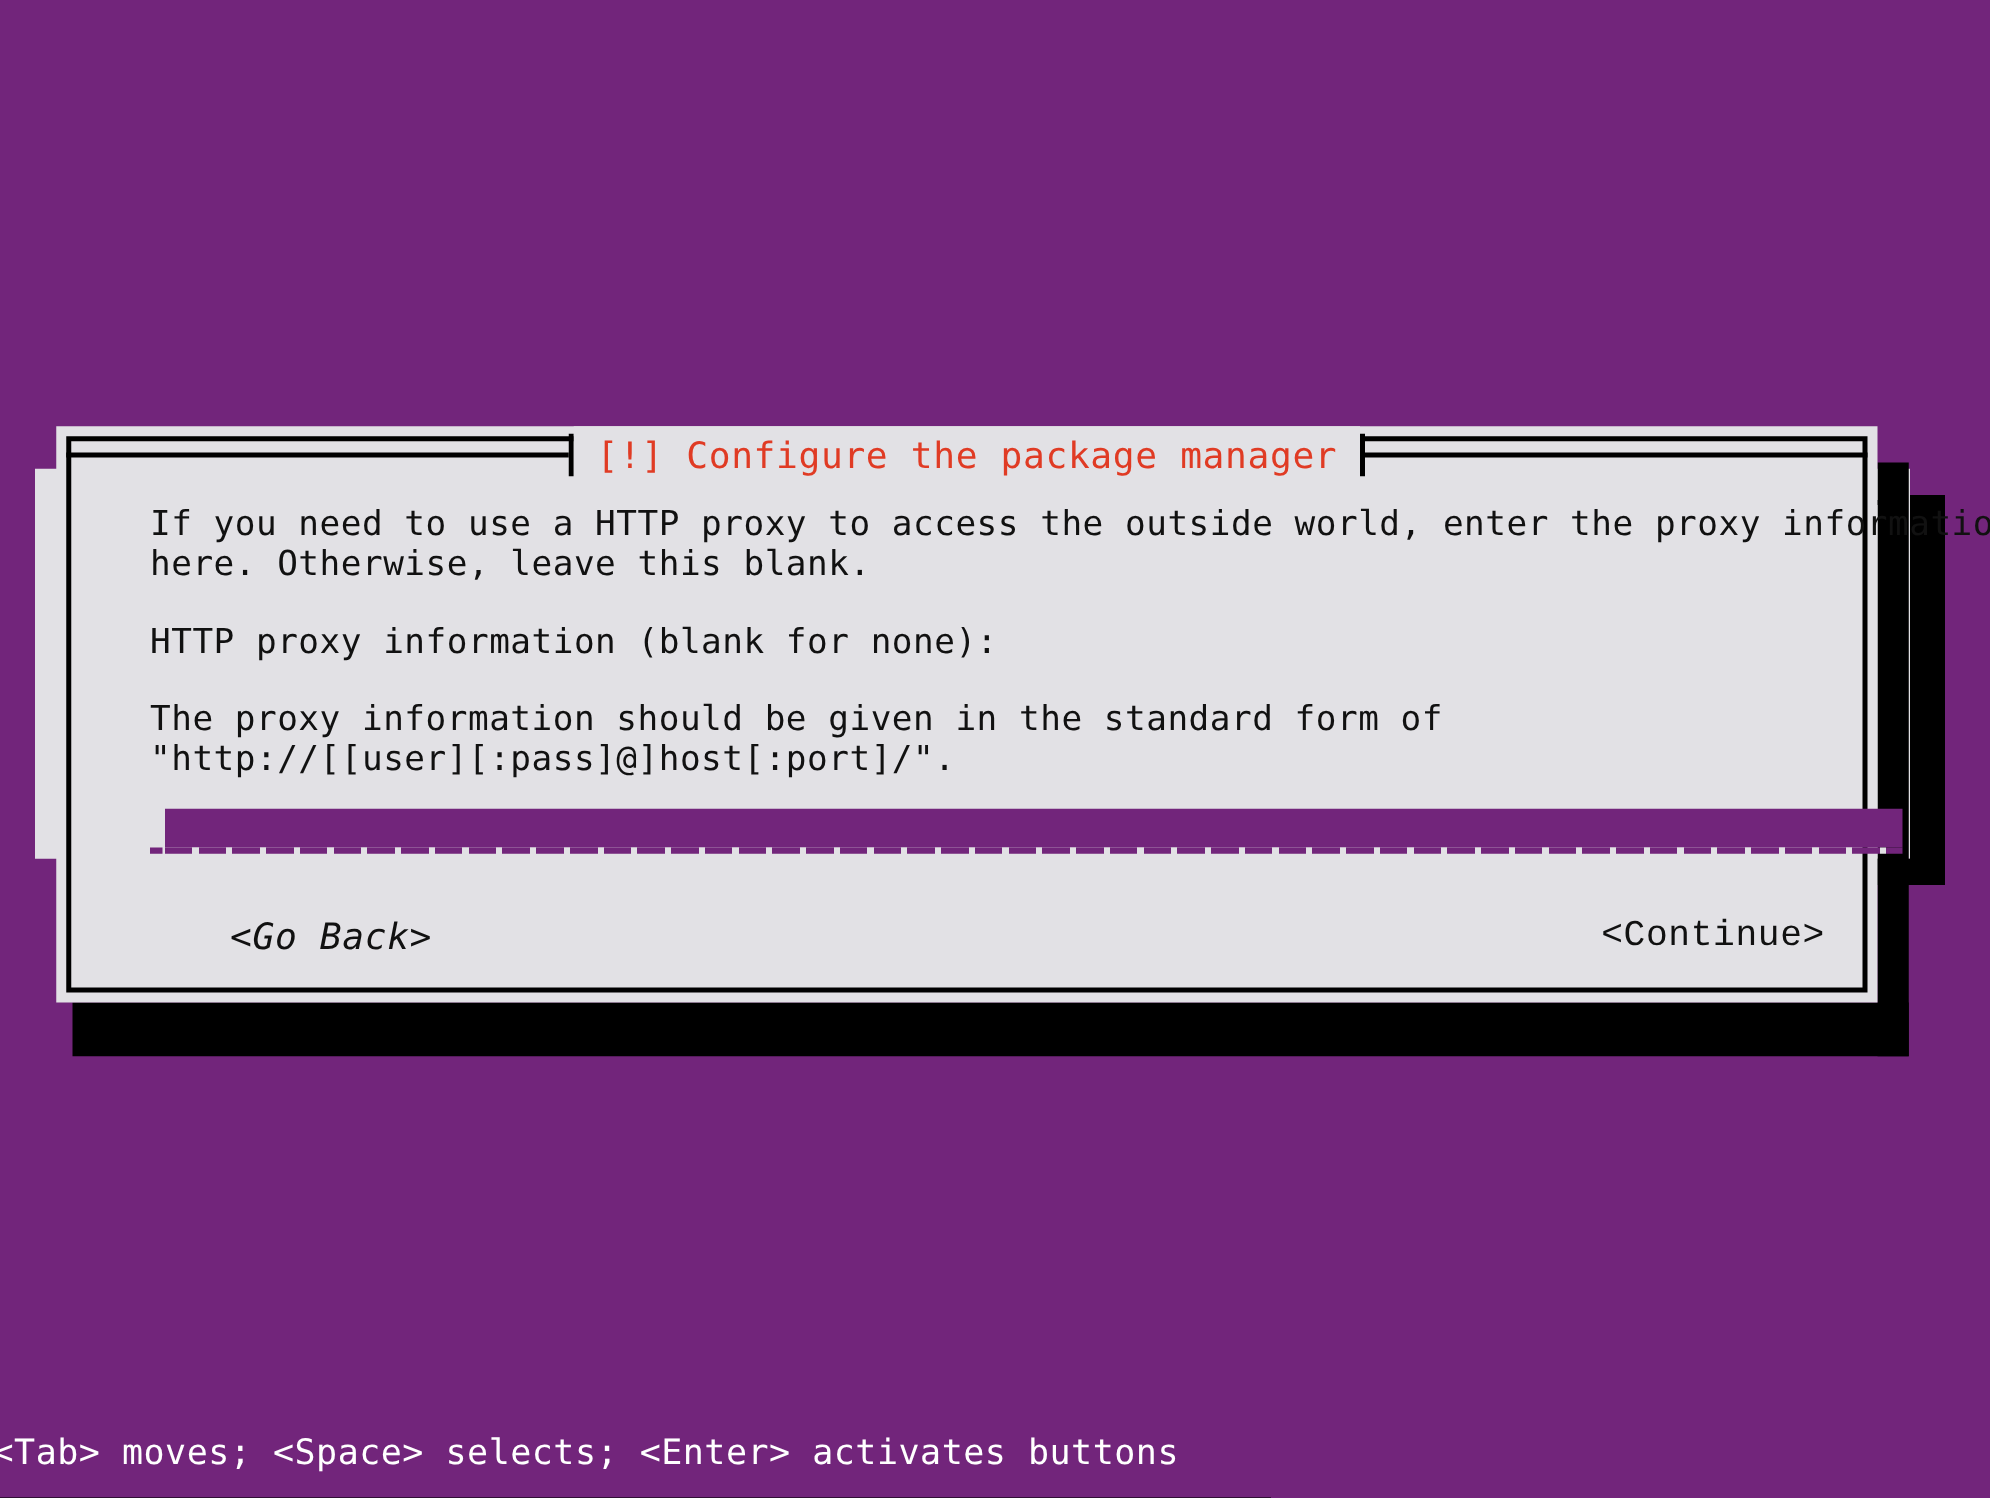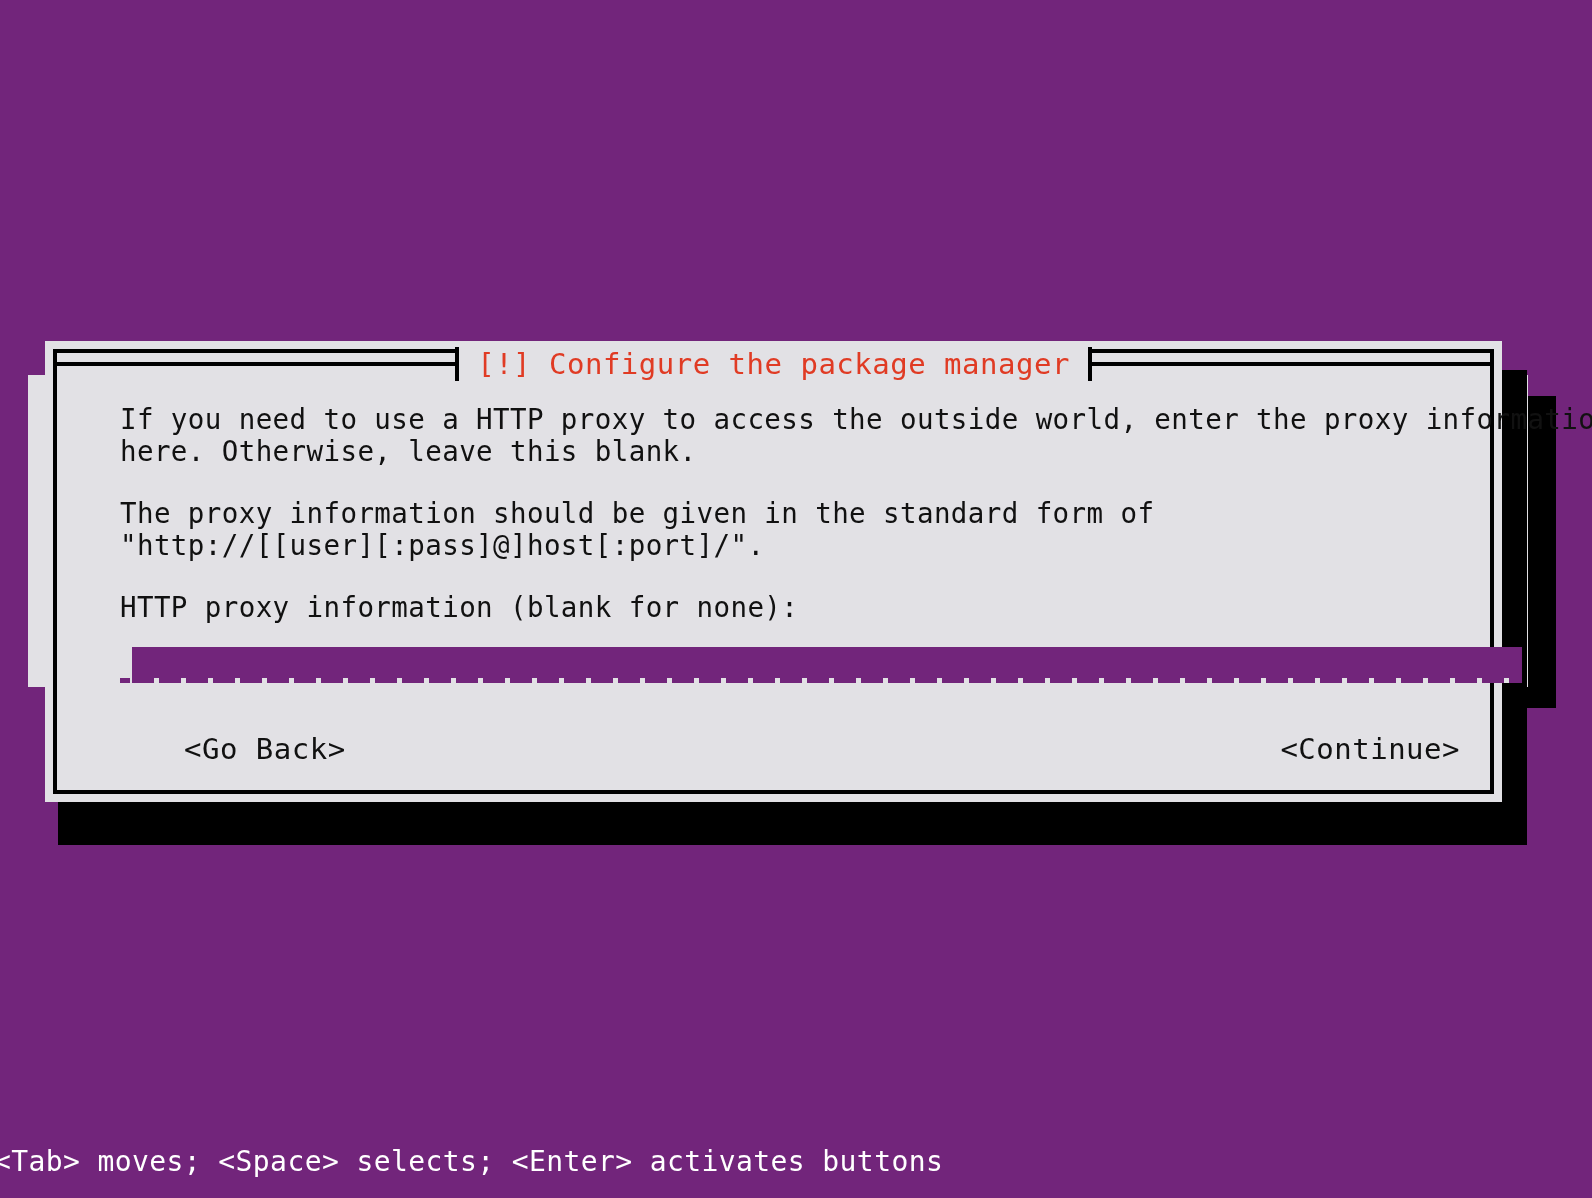--- a/index.html
+++ b/index.html
@@ -203,22 +203,22 @@
     font-size: 29px;
     line-height: 40px;
     letter-spacing: 0.5px;
     white-space: pre;
     background: transparent;
     border: 0;
     padding: 0;
     font-family: inherit;
     cursor: default;
   }
-  #btn-back { left: 64px; }
-  #btn-continue { right: 0px; }
+  #btn-back { left: 64px; font-style: italic; }
+  #btn-continue { right: 0px; font-family: Liberation Mono, monospace; }
 
   
   #status-bar {
     position: absolute;
     left: 0;
     bottom: 18px;
     width: 1449px;
     height: 36px;
   }
   #status-text {
@@ -255,24 +255,24 @@
       <div id="dialog-title">[!] Configure the package manager</div>
       <div class="title-tick"></div>
       <div class="title-rule"></div>
     </div>
 
     <div id="body">
 
       <p class="para" id="para-1">If you need to use a HTTP proxy to access the outside world, enter the proxy information
 here. Otherwise, leave this blank.</p>
 
+      <p class="para" id="field-label">HTTP proxy information (blank for none):</p>
+
       <p class="para" id="para-2">The proxy information should be given in the standard form of
 "http://[[user][:pass]@]host[:port]/".</p>
-
-      <p class="para" id="field-label">HTTP proxy information (blank for none):</p>
 
       <div id="input-wrap">
         <div id="input-lead"></div>
         <div id="input-bar"></div>
         <div id="input-dash"></div>
         <div id="input-value"></div>
       </div>
 
       <div id="buttons">
         <button class="btn" id="btn-back">&lt;Go Back&gt;</button>

